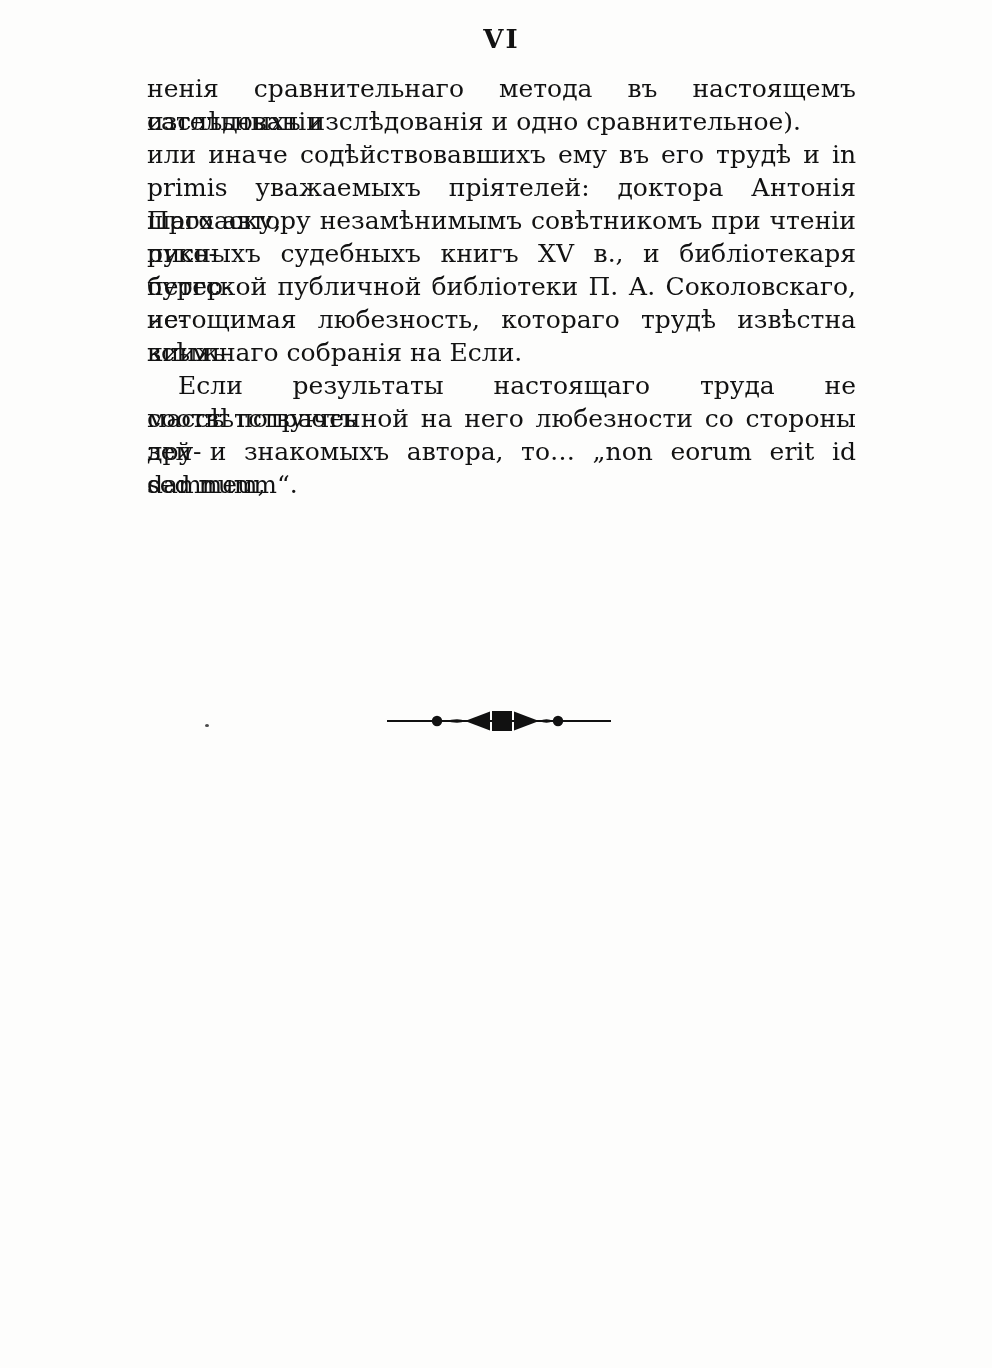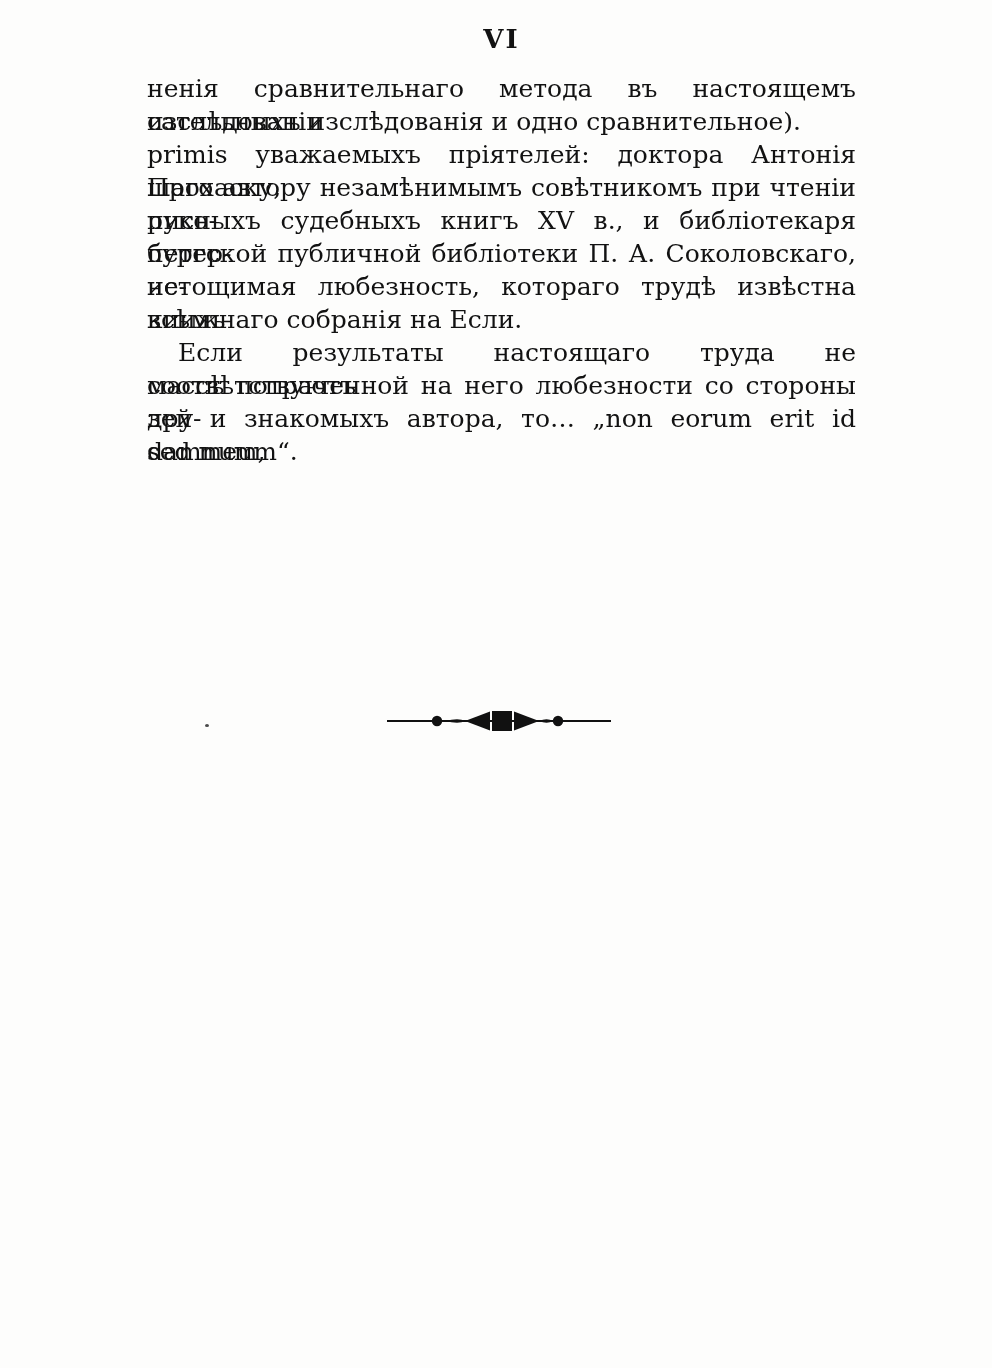--- a/index.html
+++ b/index.html
@@ -67,20 +67,21 @@
 </head>
 <body>
 
 <div class="page">
 
   <div class="folio">VI</div>
 
   <div class="textblock">
     <div class="ln">ненія сравнительнаго метода въ настоящемъ изслѣдованіи</div>
     <div class="ln end">сательныхъ изслѣдованія и одно сравнительное).</div>
+    <div class="ln">или иначе содѣйствовавшихъ ему въ его трудѣ и in</div>
     <div class="ln">primis уважаемыхъ пріятелей: доктора Антонія Прохаску,</div>
     <div class="ln">шаго автору незамѣнимымъ совѣтникомъ при чтеніи руко-</div>
     <div class="ln">писныхъ судебныхъ книгъ XV в., и библіотекаря петер-</div>
     <div class="ln">бургской публичной библіотеки П. А. Соколовскаго, не-</div>
     <div class="ln">истощимая любезность, котораго трудѣ извѣстна всѣмъ</div>
     <div class="ln end">киижнаго собранія на Если.</div>
     <div class="ln indent">Если результаты настоящаго труда не соотвѣтствуютъ</div>
     <div class="ln">массѣ потраченной на него любезности со стороны дру-</div>
     <div class="ln">зей и знакомыхъ автора, то… „non eorum erit id damnum,</div>
     <div class="ln end">sed meum“.</div>

